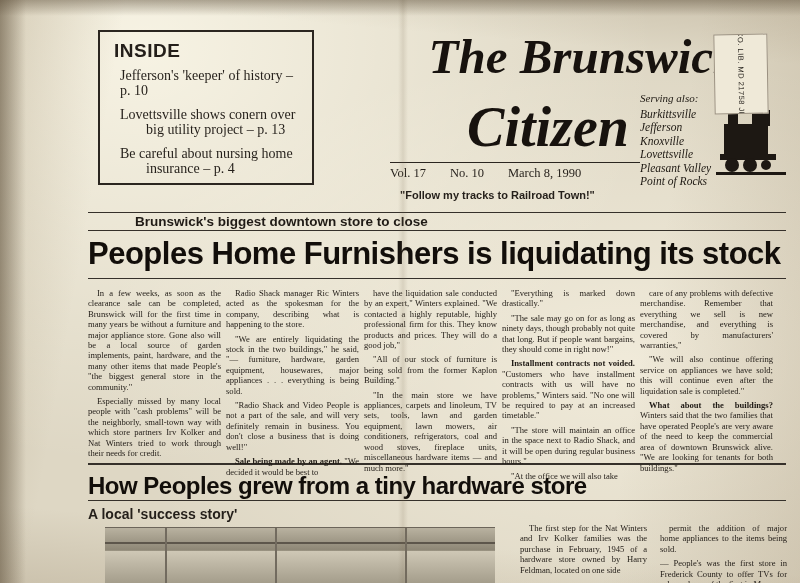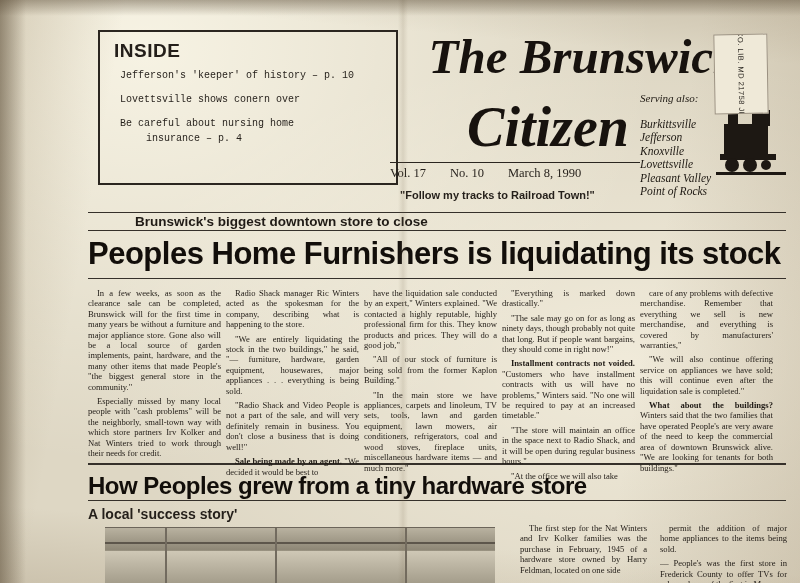--- a/index.html
+++ b/index.html
@@ -42,35 +42,35 @@
   }
   .content {
     position: absolute;
     inset: 0;
   }
 
   
   .inside-box {
     position: absolute;
     left: 98px; top: 30px;
-    width: 300px; height: 155px;
+    width: 216px; height: 155px;
     border: 2px solid #2b2620;
     box-sizing: border-box;
     padding: 8px 10px 0 14px;
   }
   .inside-title {
     font-family: "Liberation Sans", sans-serif;
     font-weight: bold;
     font-size: 19px;
     letter-spacing: 0.5px;
     margin-bottom: 6px;
   }
   .inside-item {
-    font-family: Liberation Mono, monospace;
-    font-size: 10px;
+    font-family: Liberation Serif, serif;
+    font-size: 14px;
     line-height: 15px;
     margin-bottom: 9px;
     padding-left: 6px;
   }
   .inside-item .ln2 { display: block; padding-left: 26px; }
 
   
   .masthead {
     position: absolute;
     left: 390px; top: 32px;
@@ -113,21 +113,21 @@
   
   .serving {
     position: absolute;
     left: 640px; top: 92px;
     font-family: "Liberation Serif", serif;
     font-style: italic;
     font-size: 11.5px;
     line-height: 13.5px;
     color: #1d1812;
   }
-  .serving .head { font-size: 11px; margin-bottom: 12px; }
+  .serving .head { font-size: 11px; margin-bottom: 2px; }
 
   
   .train {
     position: absolute;
     left: 716px; top: 108px;
     width: 70px; height: 72px;
   }
 
   
   .stamp {
@@ -241,20 +241,21 @@
   <div class="paper"></div>
   <div class="content">
 
     <div class="inside-box">
       <div class="inside-title">INSIDE</div>
       <div class="inside-item">
         <span>Jefferson's 'keeper' of history – p. 10</span>
       </div>
       <div class="inside-item">
         <span>Lovettsville shows conern over</span>
+        <span class="ln2">big utility project – p. 13</span>
       </div>
       <div class="inside-item">
         <span>Be careful about nursing home</span>
         <span class="ln2">insurance – p. 4</span>
       </div>
     </div>
 
     <div class="masthead">
       <div class="mast-line1">The Brunswick</div>
       <div class="mast-line2">Citizen</div>

